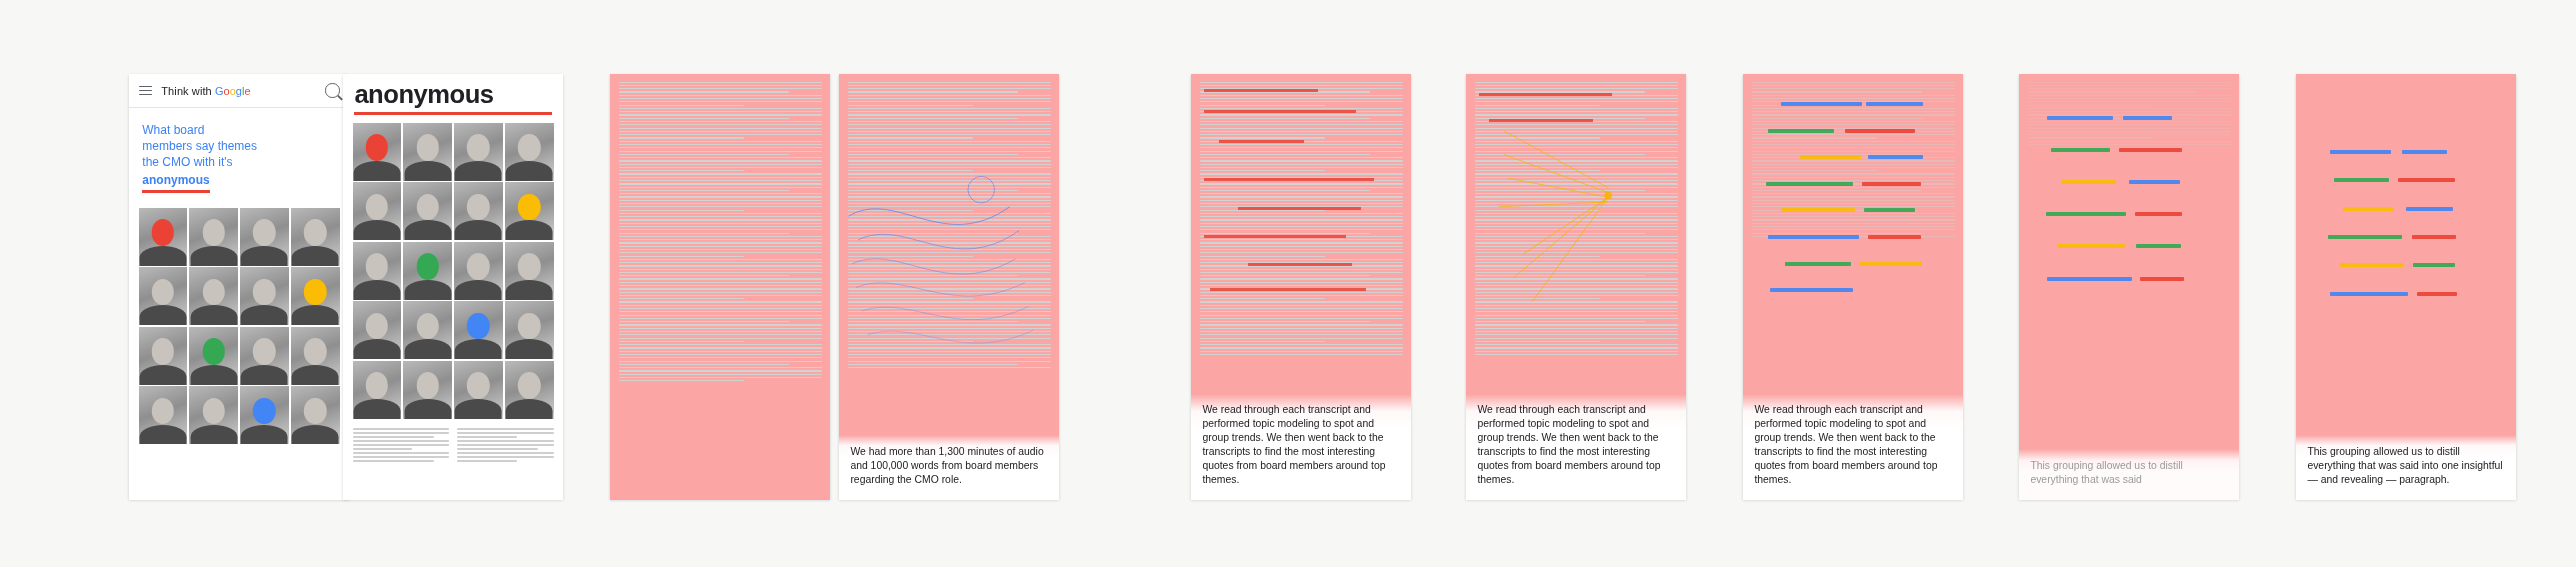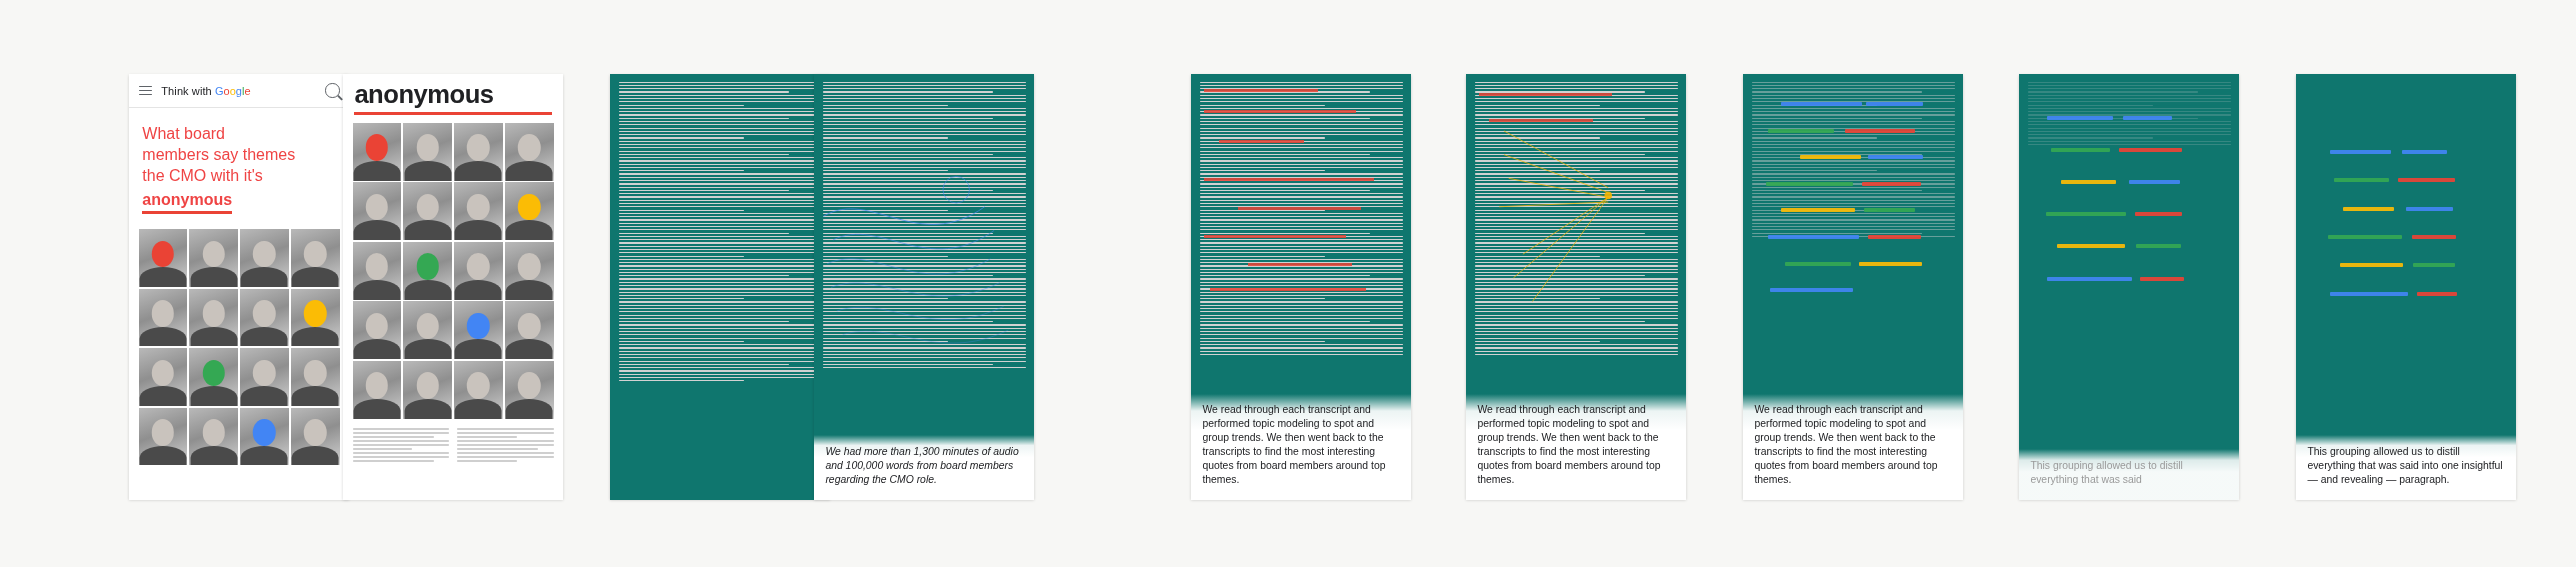--- a/index.html
+++ b/index.html
@@ -62,23 +62,23 @@
   .search-ico::after {
     content:"";
     position: absolute;
     width: 1.5px; height: 5.7px;
     background: #5f6368;
     right: -1.9px; bottom: -3.8px;
     transform: rotate(-45deg);
   }
   .twg-headline {
     padding: 15px 13.3px 3.8px 13.3px;
-    font-size: 16px;
+    font-size: 12px;
     line-height: 1.32;
-    color: #ef4444;
+    color: #3b82f6;
     font-weight: 400;
   }
   .twg-headline b { font-weight: 700; }
   .underline-red {
     position: relative;
     display: inline-block;
   }
   .underline-red::after {
     content:"";
     position: absolute;
@@ -146,23 +146,23 @@
     column-gap: 7.6px;
     padding: 3.8px 9.5px 9.5px 9.5px;
   }
 
   
   .tline { height: 1.5px; background: #cfcfcf; margin-bottom: 2.5px; border-radius: 0.8px; }
   .tline.short { width: 62%; }
   .tline.mid { width: 84%; }
 
   
-  .tx { background:#0f766e; }
+  .tx { background:#fca5a5; }
   #panel3 { left: 610px; width: 220px; }
-  #panel4 { left: 814px; width: 220px; font-style: italic; }
+  #panel4 { left: 839px; width: 220px; }
   #panel5 { left: 1191px; width: 220px; }
   #panel6 { left: 1466px; width: 220px; }
   #panel7 { left: 1743px; width: 220px; }
   #panel8 { left: 2019px; width: 220px; }
   #panel9 { left: 2296px; width: 220px; }
 
   .tx-body { padding: 7.6px 8.5px; }
   .tx-body .tline { height: 1.2px; margin-bottom: 2.1px; background: #d2d2d2; }
 
   .highlight-note {

